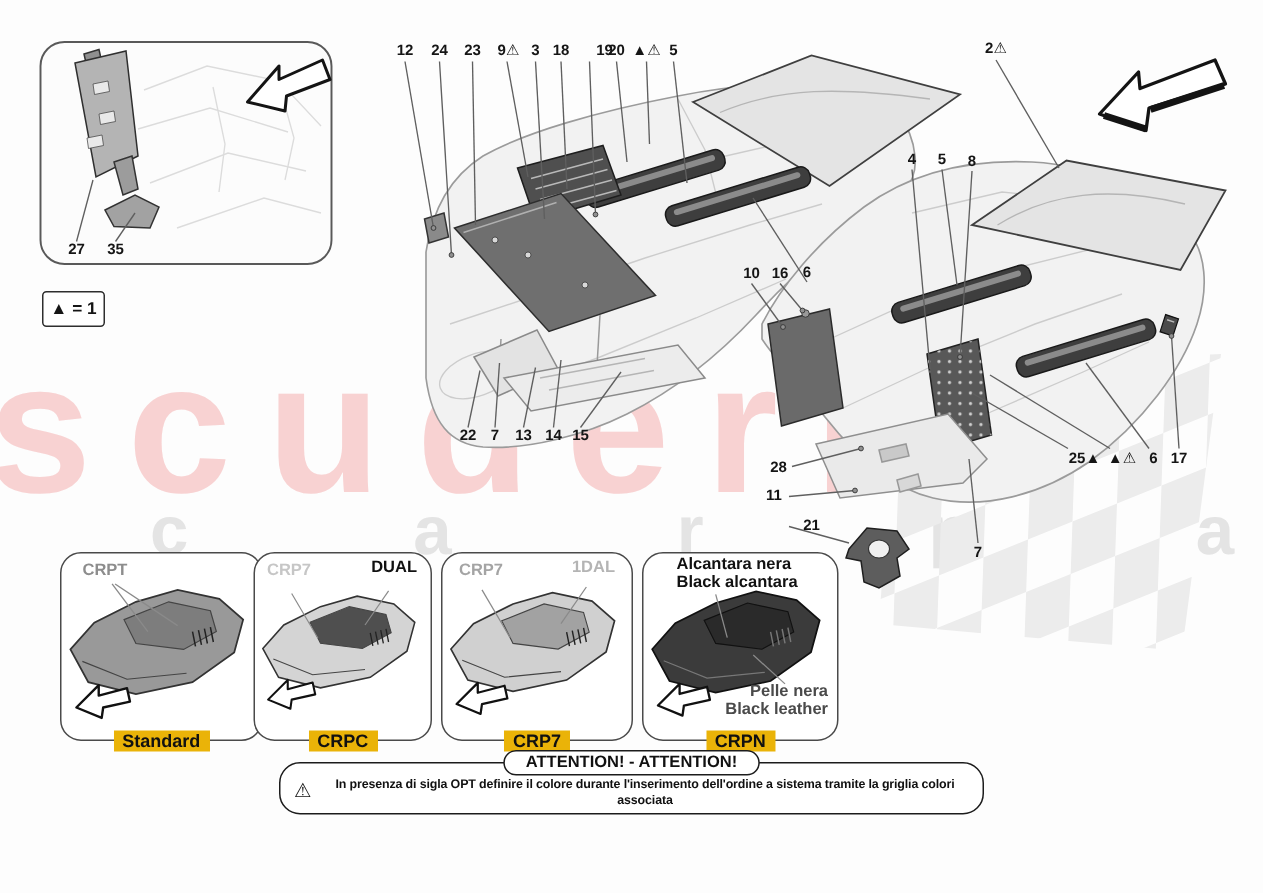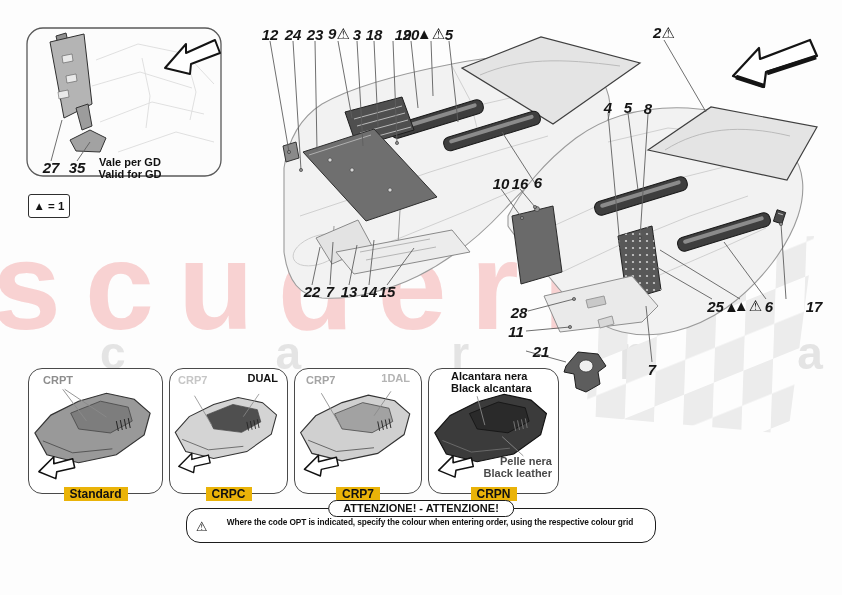--- a/index.html
+++ b/index.html
@@ -10,36 +10,36 @@
   
   .wm-brand{position:absolute;left:-8px;top:224px;font-size:124px;font-weight:bold;
     letter-spacing:24px;color:#f8d2d2;white-space:nowrap;z-index:0;line-height:1;}
   .wm-sub{position:absolute;left:100px;top:330px;font-size:46px;font-weight:bold;
     letter-spacing:150px;color:#e4e4e4;white-space:nowrap;z-index:0;line-height:1;}
 
   #drawing{position:absolute;left:0;top:0;z-index:1;}
 
   
   #callouts{position:absolute;left:0;top:0;width:842px;height:595px;z-index:3;pointer-events:none;}
-  .callout{position:absolute;transform:translate(-50%,-50%);font-size:15px;font-weight:bold;
-    color:#151515;white-space:nowrap;font-style:italic;}
+  .callout{position:absolute;transform:translate(-50%,-50%);font-size:10px;font-weight:bold;
+    color:#151515;white-space:nowrap;}
 
   
   .legend{position:absolute;left:28px;top:194px;width:40px;height:22px;border:1.5px solid #2e2e2e;
     border-radius:3px;background:#fff;z-index:3;text-align:center;line-height:22px;
     font-size:11.5px;font-weight:bold;color:#151515;}
 
   
   .inset-caption{position:absolute;left:84px;top:156px;width:92px;z-index:3;text-align:center;
     font-size:11px;font-weight:bold;color:#111;line-height:12px;}
 
   
   .vbox{position:absolute;top:368px;height:124px;border:1.4px solid #4a4a4a;border-radius:14px;
     background:#fff;z-index:2;}
-  .v1{left:28px;width:133px;text-align:right;}
+  .v1{left:40px;width:133px;text-align:right;}
   .v2{left:169px;width:117px;}
   .v3{left:294px;width:126px;}
   .v4{left:428px;width:129px;}
   .vbox svg{position:absolute;left:0;top:6px;}
   .vcap{position:absolute;bottom:-8px;left:50%;transform:translateX(-50%);background:#eab308;
     padding:0 6px;font-size:12px;font-weight:bold;color:#111;white-space:nowrap;}
   .tag{position:absolute;font-size:11px;font-weight:bold;white-space:nowrap;z-index:2;line-height:12px;}
   .tag span{display:block;}
   .tag span:empty{display:none;}
   .v1 .tag1{left:14px;top:5px;color:#8d8d8d;}
@@ -293,31 +293,27 @@
       <div class="callout" style="left: 349px; top: 291px;">13</div>
       <div class="callout" style="left: 369px; top: 291px;">14</div>
       <div class="callout" style="left: 387px; top: 291px;">15</div>
       <div class="callout" style="left: 519px; top: 312px;">28</div>
       <div class="callout" style="left: 516px; top: 331px;">11</div>
       <div class="callout" style="left: 541px; top: 351px;">21</div>
       <div class="callout" style="left: 652px; top: 369px;">7</div>
       <div class="callout" style="left: 723px; top: 306px;">25▲</div>
       <div class="callout" style="left: 748px; top: 306px;">▲⚠</div>
       <div class="callout" style="left: 769px; top: 306px;">6</div>
-      <div class="callout" style="left: 786px; top: 306px; margin-left: 28px;">17</div>
+      <div class="callout" style="left: 786px; top: 306px;">17</div>
       <div class="callout" style="left: 51px; top: 167px;">27</div>
       <div class="callout" style="left: 77px; top: 167px;">35</div>
     </div>
 
   <div class="legend">▲ = 1</div>
 
-  <div class="inset-caption">
-    <div>Vale per GD</div>
-    <div>Valid for GD</div>
-  </div>
 
   <div class="vbox v1">
     <svg width="133" height="106" viewBox="0 0 134 106">
       <polygon points="6,58 22,40 50,26 78,18 106,24 122,38 116,60 88,80 50,88 18,80" stroke="#333" stroke-width="1.2" fill="#999999"></polygon>
       <polygon points="42,38 72,26 100,32 104,46 82,58 50,54" stroke="#444" stroke-width="0.8" fill="#7d7d7d"></polygon>
       <g stroke="#222" stroke-width="1">
           <line x1="88" y1="46" x2="90" y2="56"></line>
           <line x1="92" y1="45" x2="94" y2="55"></line>
           <line x1="96" y1="44" x2="98" y2="54"></line>
           <line x1="100" y1="43" x2="102" y2="53"></line>
@@ -414,20 +410,20 @@
         <span>Black alcantara</span>
       </div>
     <div class="tag tag2">
         <span>Pelle nera</span>
         <span>Black leather</span>
       </div>
     <div class="vcap">CRPN</div>
   </div>
 
   <div class="attn">
-    <div class="attn-pill">ATTENZIONE! - ATTENZIONE!</div>
+    <div class="attn-pill">ATTENTION! - ATTENTION!</div>
     <div class="attn-warn">⚠</div>
     <div class="attn-lines">
-      <div>Where the code OPT is indicated, specify the colour when entering order, using the respective colour grid</div>
+      <div>In presenza di sigla OPT definire il colore durante l'inserimento dell'ordine a sistema tramite la griglia colori associata</div>
     </div>
   </div>
 
 </div>
 
 </body></html>

